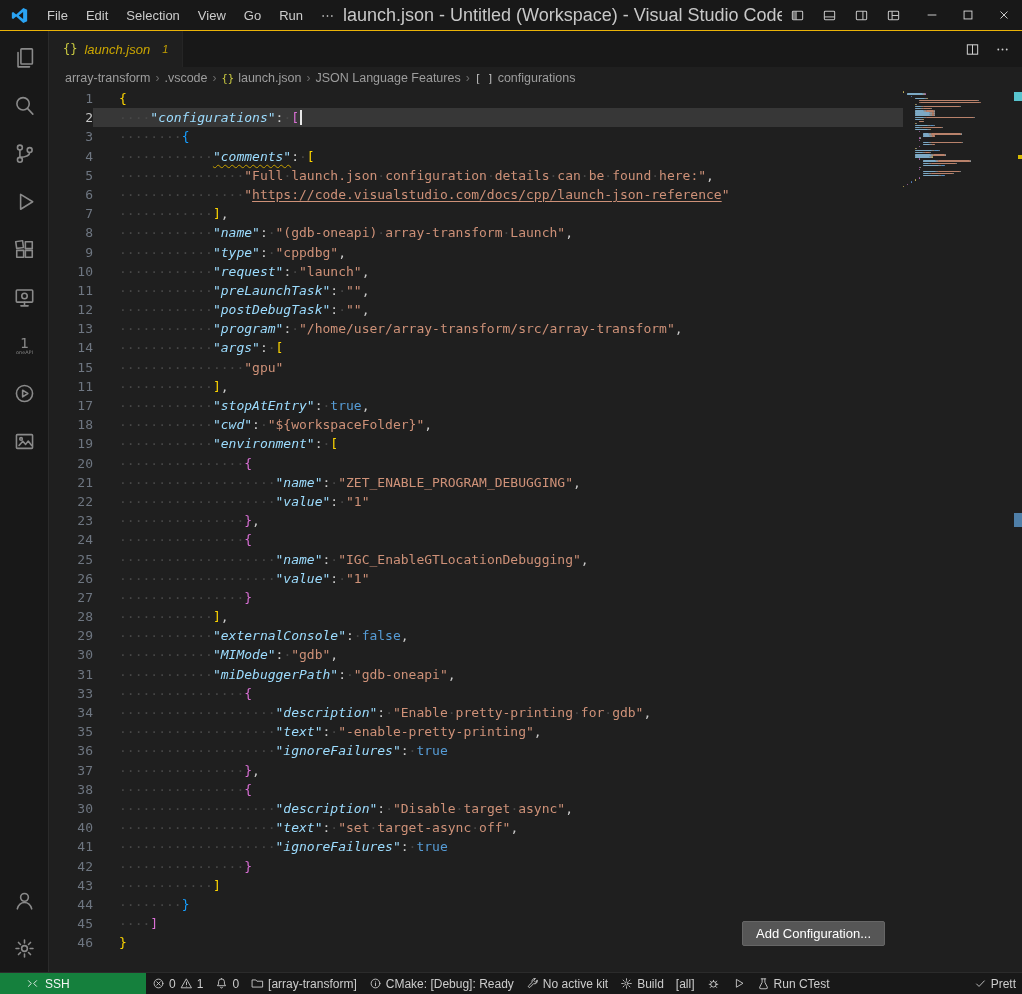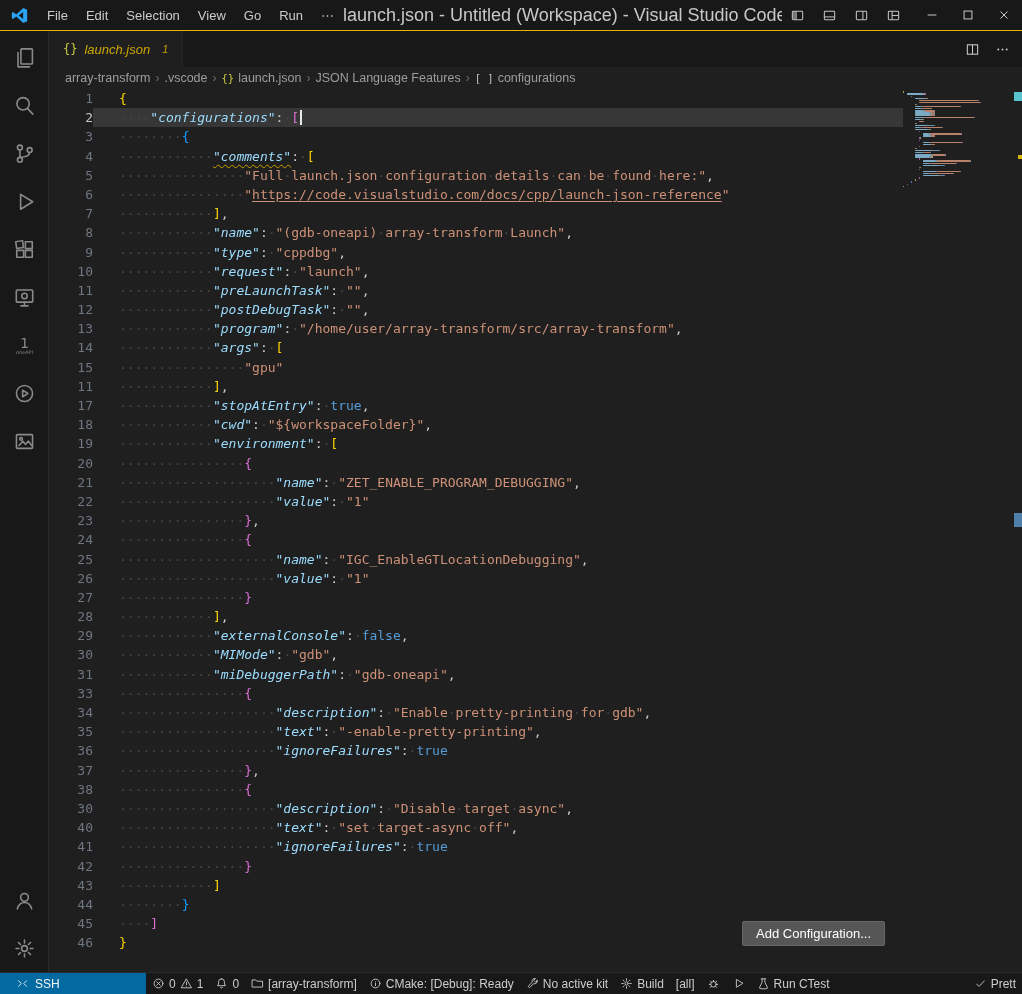--- a/index.html
+++ b/index.html
@@ -81,22 +81,22 @@
   .rm-warning{top:66px;height:4px;width:4px;background:#d7ba00}
   .rm-mid{top:424px;height:14px;background:#4f7fa8}
 
   .add-config{position:absolute;right:137px;bottom:26px;background:#565656;color:#ffffff;
     border:1px solid #666666;border-radius:2px;font-family:"Liberation Sans",sans-serif;
     font-size:13px;padding:4px 13px;cursor:pointer}
 
   
   .statusbar{flex:0 0 22px;background:#181818;border-top:1px solid #2b2b2b;
     display:flex;align-items:stretch;font-size:12px;color:#cccccc;overflow:hidden}
-  .sb-remote{flex:0 0 146px;background:#0369a1;color:#f5f5f5;display:flex;align-items:center;
-    gap:6px;padding-left:16px}
+  .sb-remote{flex:0 0 146px;background:#15803d;color:#f5f5f5;display:flex;align-items:center;
+    gap:6px;padding-left:26px}
   .sb-left{display:flex;align-items:stretch}
   .sb-right{display:flex;align-items:stretch;margin-left:auto}
   .sb-item{display:flex;align-items:center;gap:4px;padding:0 6px;white-space:nowrap}
   .sb-ic{display:flex;align-items:center}
   .sb-ic svg{width:13px;height:13px}
   .sb-remote .sb-ic svg{width:13px;height:13px}
 </style>
 </head>
 <body>
 

